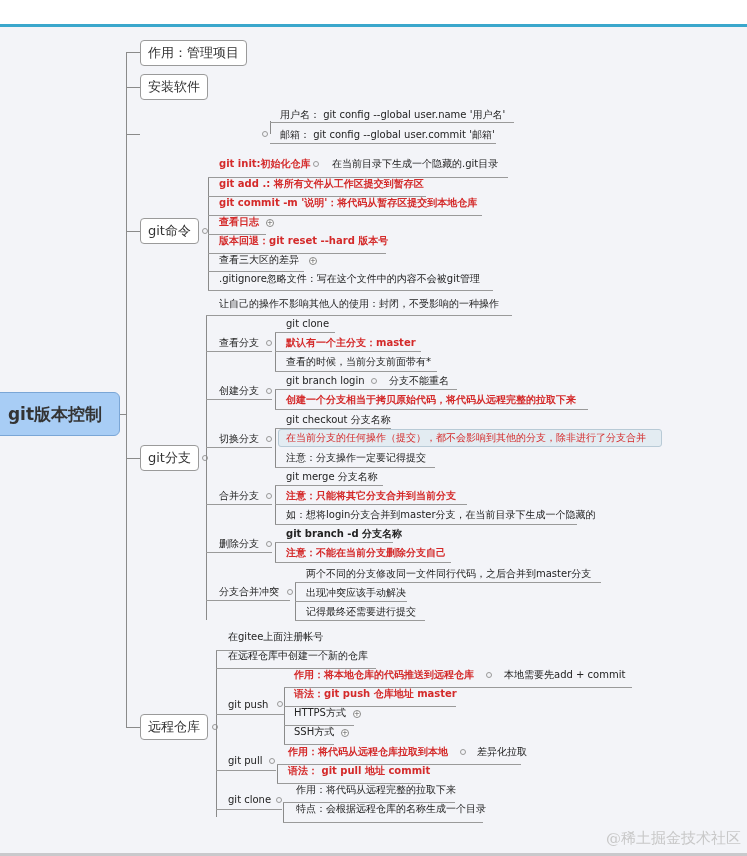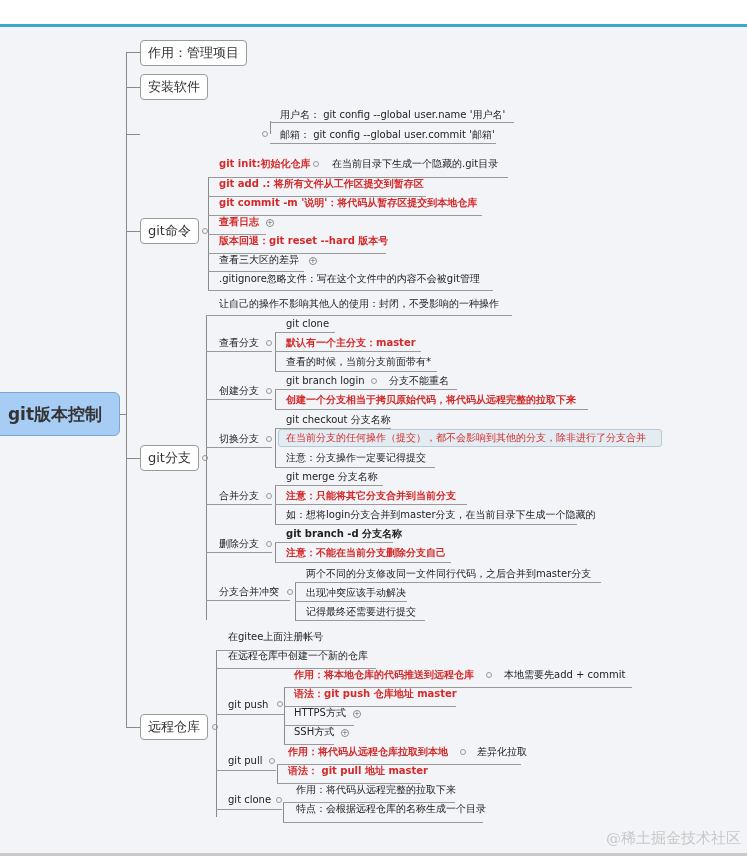--- a/index.html
+++ b/index.html
@@ -181,21 +181,21 @@
   <div class="ul" style="left:284px;top:717px;width:50px;"></div>
 
   <div class="tx" style="left:228px;top:727px;">git pull</div>
   <div class="ul" style="left:216px;top:743px;width:60px;"></div>
   <div class="ccircle" style="left:269px;top:731px;"></div>
   <div class="line vline" style="left:277px;top:737px;height:20px;"></div>
   <div class="tx red" style="left:288px;top:718px;">作用：将代码从远程仓库拉取到本地</div>
   <div class="ccircle" style="left:460px;top:722px;"></div>
   <div class="tx" style="left:477px;top:718px;">差异化拉取</div>
   <div class="ul" style="left:277px;top:737px;width:244px;"></div>
-  <div class="tx red" style="left:288px;top:737px;">语法： git pull 地址  master</div>
+  <div class="tx red" style="left:288px;top:737px;">语法： git pull 地址  commit</div>
   <div class="ul" style="left:277px;top:756px;width:144px;"></div>
 
   <div class="tx" style="left:228px;top:766px;">git clone</div>
   <div class="ul" style="left:216px;top:782px;width:66px;"></div>
   <div class="ccircle" style="left:276px;top:770px;"></div>
   <div class="line vline" style="left:283px;top:775px;height:21px;"></div>
   <div class="tx" style="left:296px;top:756px;">作用：将代码从远程完整的拉取下来</div>
   <div class="ul" style="left:283px;top:775px;width:172px;"></div>
   <div class="tx" style="left:296px;top:775px;">特点：会根据远程仓库的名称生成一个目录</div>
   <div class="ul" style="left:283px;top:795px;width:200px;"></div>

